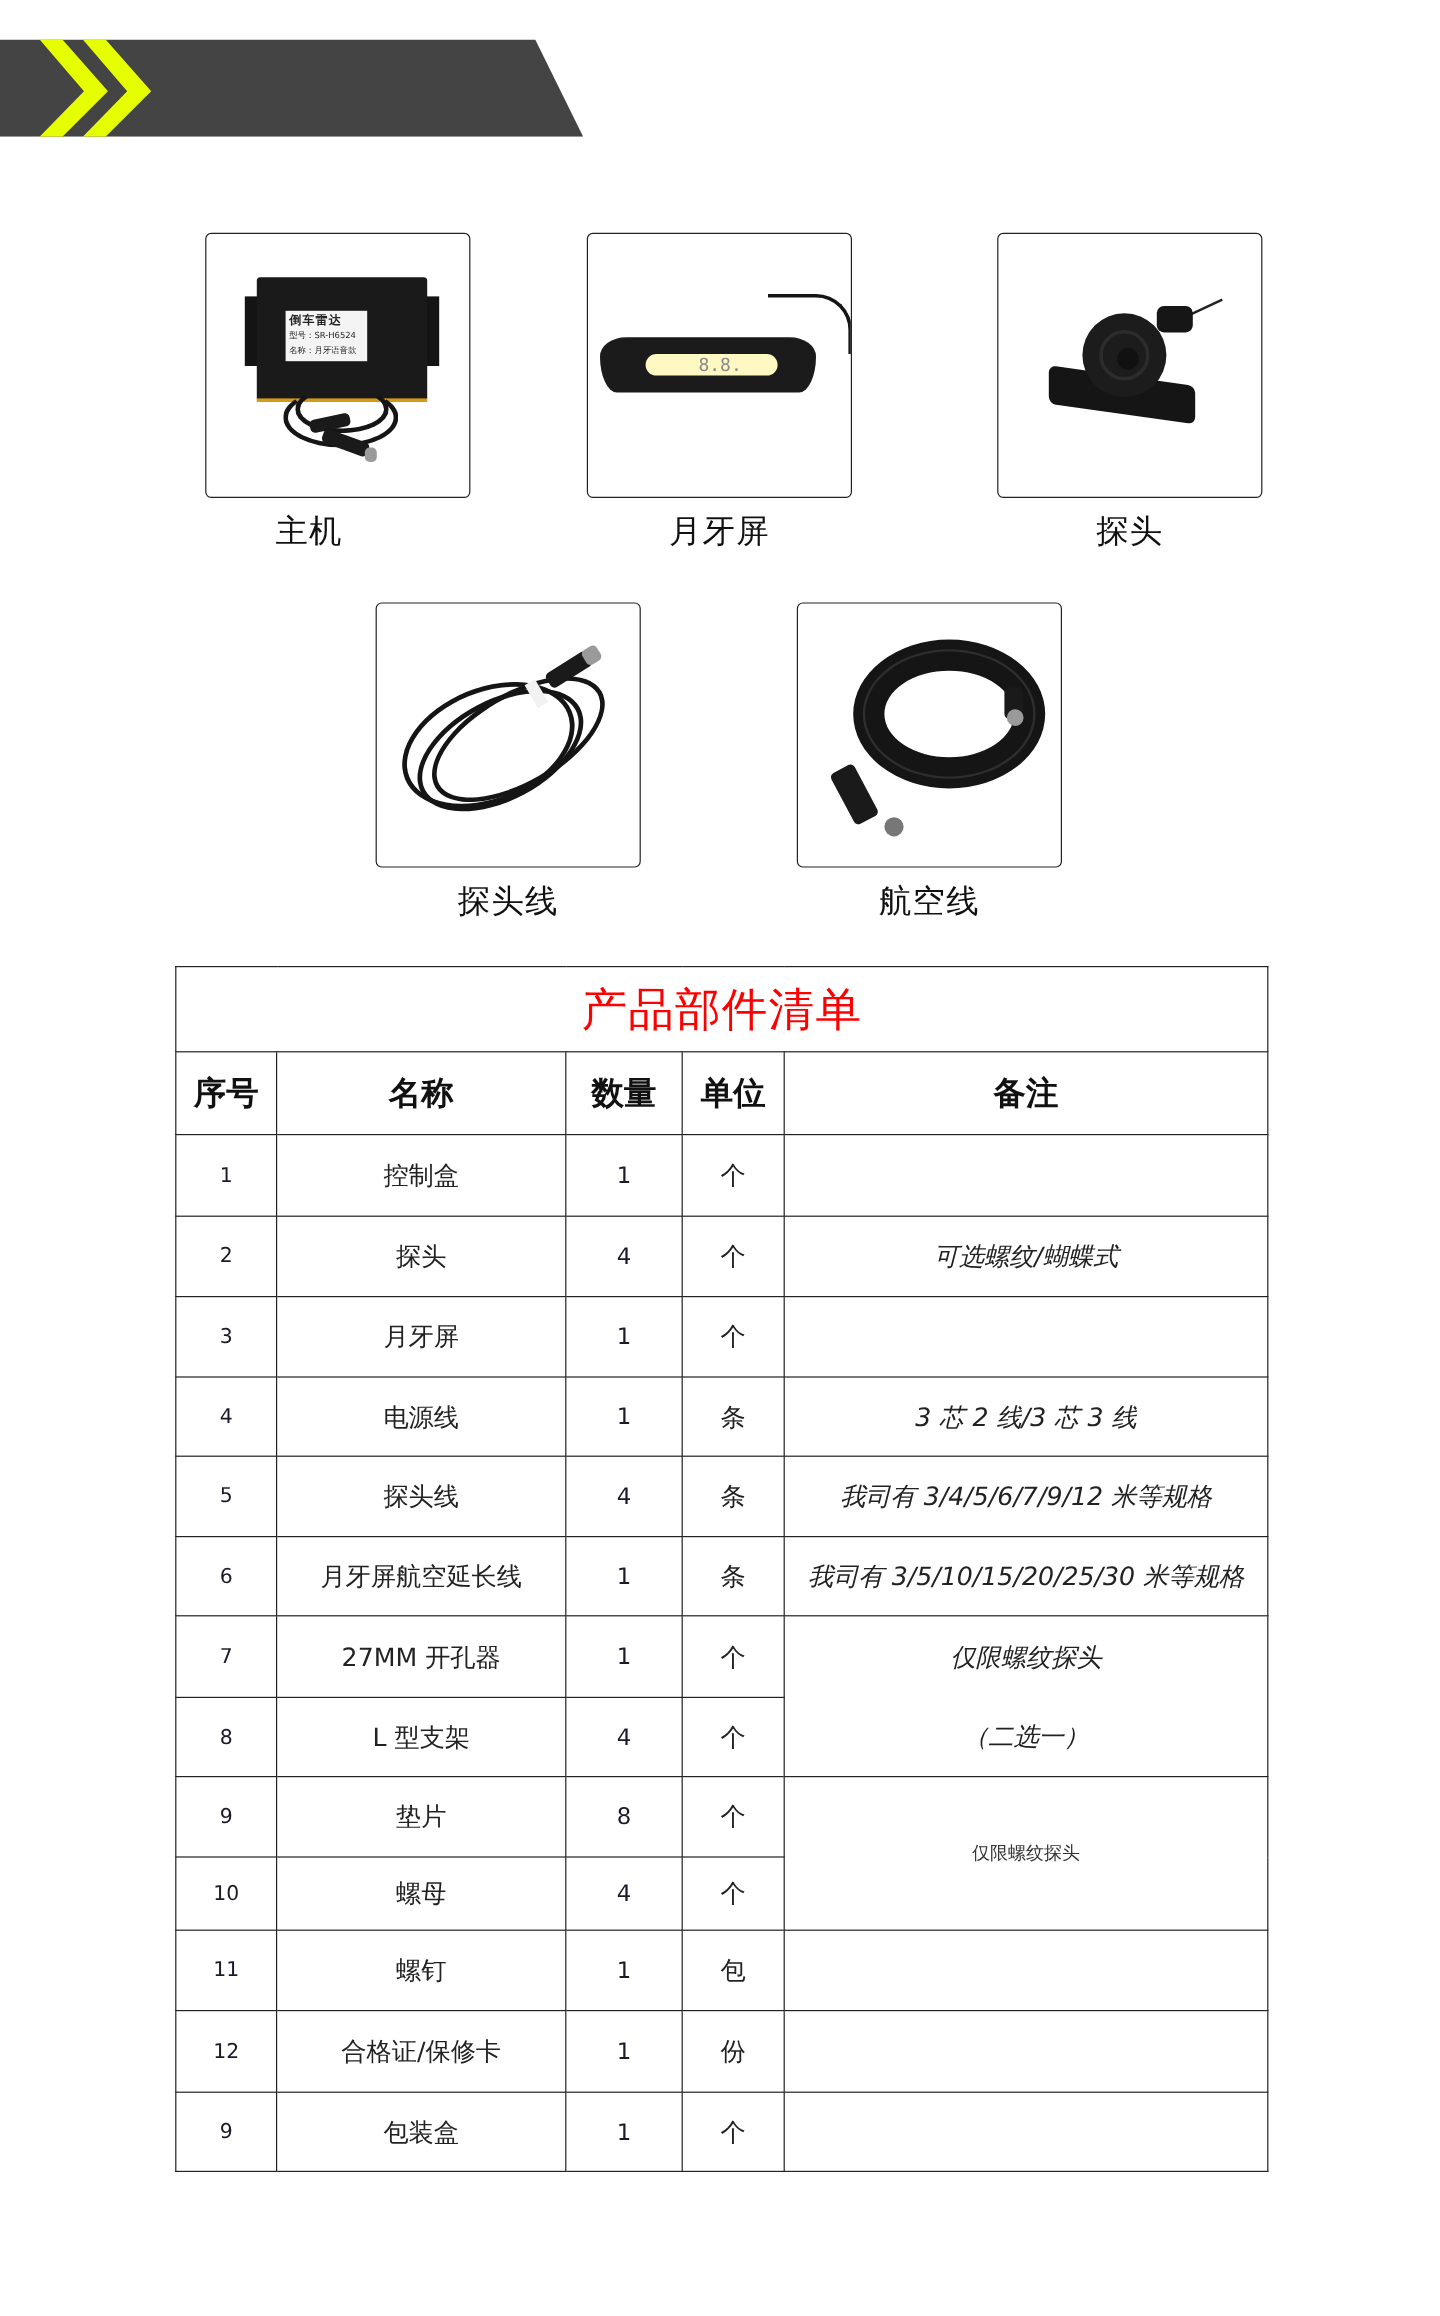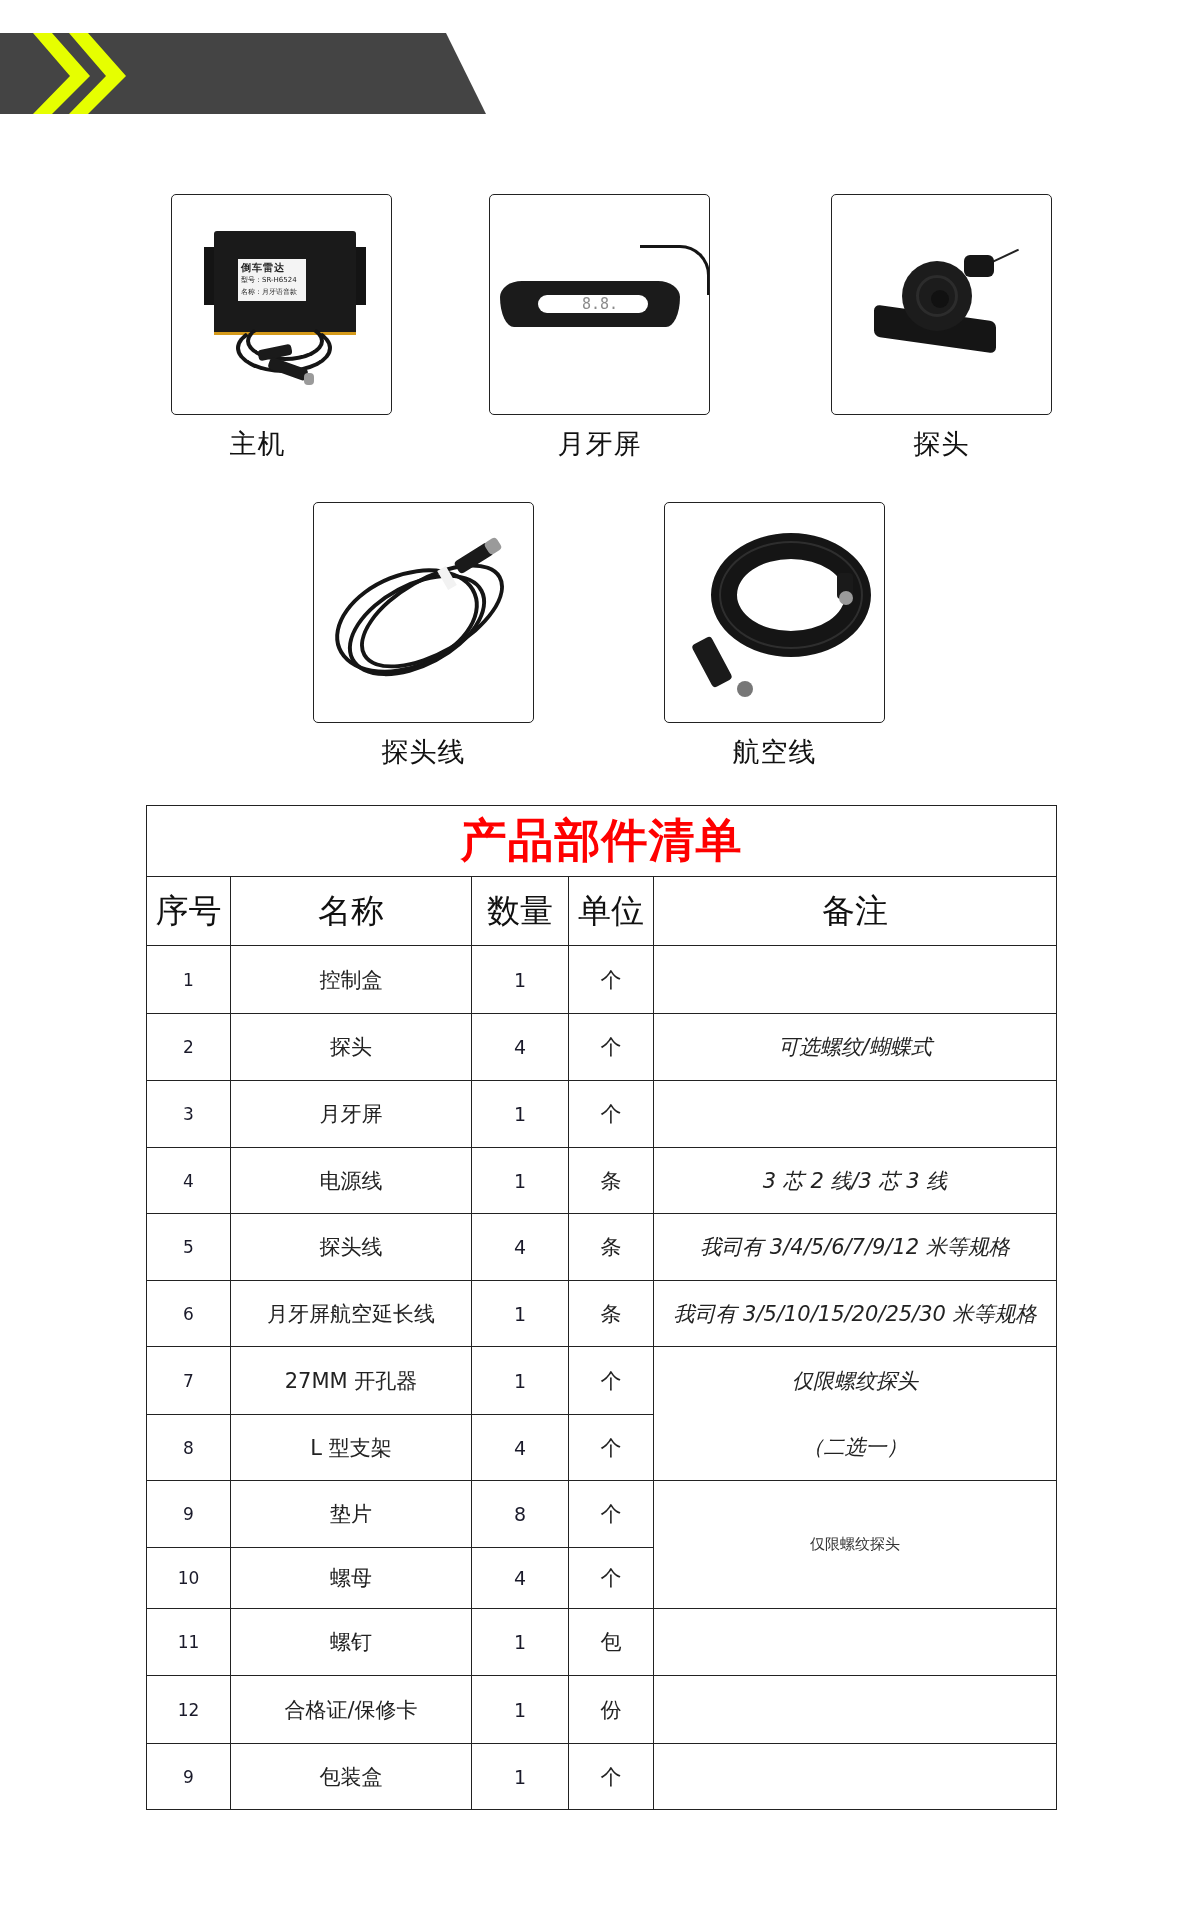--- a/index.html
+++ b/index.html
@@ -37,21 +37,21 @@
     .ctl-body { position: absolute; left: 42px; top: 36px; width: 142px; height: 104px; background: #1a1a1a; border-radius: 3px; }
     .ctl-ear { position: absolute; width: 12px; height: 58px; background: #141414; top: 52px; }
     .ctl-ear.l { left: 32px; } .ctl-ear.r { left: 182px; }
     .ctl-stripe { position: absolute; left: 42px; top: 137px; width: 142px; height: 3px; background: #d59a1a; }
     .ctl-sticker { position: absolute; left: 66px; top: 64px; width: 68px; height: 42px; background: #f4f4f4; padding: 2px 3px; }
     .ctl-sticker div { font-size: 7px; line-height: 12px; color: #222; white-space: nowrap; }
     .ctl-sticker .st-title { font-size: 10px; font-weight: bold; line-height: 13px; letter-spacing: 1px; }
 
     
     .moon { position: absolute; left: 10px; top: 86px; width: 180px; height: 46px; background: #1b1b1b; border-radius: 22px 22px 14px 14px / 16px 16px 30px 30px; }
-    .moon-win { position: absolute; left: 38px; top: 14px; width: 110px; height: 18px; background: #ffffff; border-radius: 9px; }
+    .moon-win { position: absolute; left: 38px; top: 14px; width: 110px; height: 18px; background: #fef9c3; border-radius: 9px; }
     .moon-digits { position: absolute; left: 44px; top: 0; font-size: 15px; line-height: 18px; color: #8a8a8a; font-family: "DejaVu Sans Mono", monospace; }
     .moon-wire { position: absolute; left: 150px; top: 50px; width: 70px; height: 50px; border: 3px solid #151515; border-left: none; border-bottom: none; border-radius: 0 30px 0 0; }
 
     
     .probe-base { position: absolute; left: 42px; top: 118px; width: 122px; height: 32px; background: #151515; border-radius: 6px; transform: skewY(8deg); }
     .probe-body { position: absolute; left: 70px; top: 66px; width: 70px; height: 70px; background: #1c1c1c; border-radius: 50%; }
     .probe-ring { position: absolute; left: 14px; top: 14px; width: 42px; height: 42px; border: 3px solid #2c2c2c; border-radius: 50%; }
     .probe-eye { position: absolute; left: 12px; top: 12px; width: 18px; height: 18px; background: #111; border-radius: 50%; }
     .probe-tail { position: absolute; left: 132px; top: 60px; width: 30px; height: 22px; background: #161616; border-radius: 6px; }
     .probe-wire { position: absolute; left: 158px; top: 60px; width: 30px; height: 2px; background: #222; transform: rotate(-25deg); }
@@ -65,25 +65,25 @@
     
     .parts-table {
       position: absolute; left: 146px; top: 805px; width: 910px;
       border-collapse: collapse; table-layout: fixed;
     }
     .parts-table td, .parts-table th {
       border: 1.5px solid #222; text-align: center; vertical-align: middle; padding: 0;
     }
     .title-cell { height: 71px; }
     .table-title {
-      font-size: 46px; color: #ff0000; font-weight: bold; letter-spacing: 1px;
+      font-size: 38px; color: #ff0000; font-weight: normal; letter-spacing: 1px;
       font-family: "DejaVu Sans", sans-serif;
       margin-top: 41px;
     }
-    .header-row th { height: 69px; font-size: 33px; font-weight: normal; color: #111; }
+    .header-row th { height: 69px; font-size: 27px; font-weight: bold; color: #111; }
     .parts-table td { font-size: 21px; color: #222; }
     .cell-idx { font-size: 17px !important; color: #1a1a2a !important; }
     .cell-qty { font-size: 19px !important; color: #1a1a2a !important; }
     .note-small { font-size: 16px; color: #333; font-style: italic; }
     .note-line { display: block; line-height: 66px; }
   </style>
 </head>
 <body>
 
 <div class="banner">

